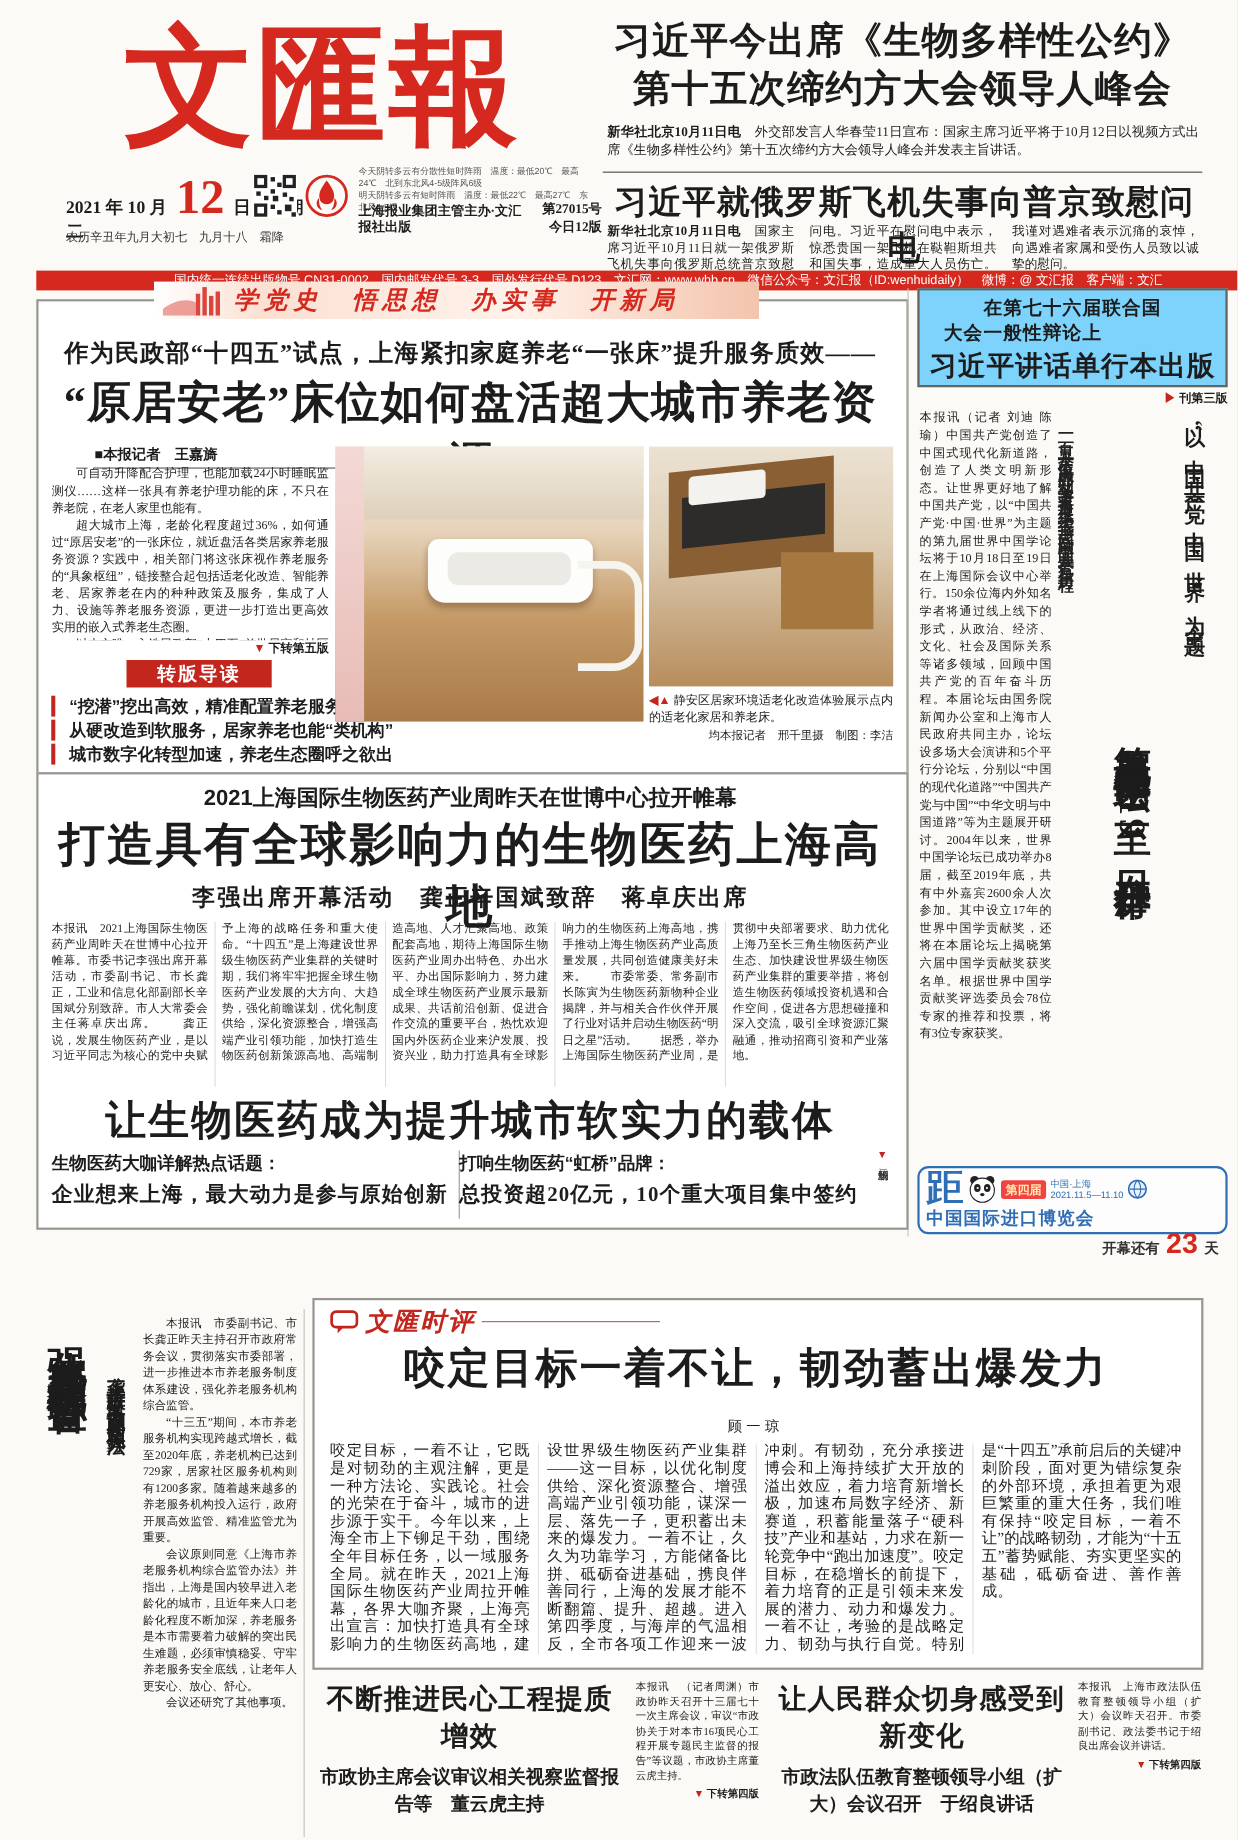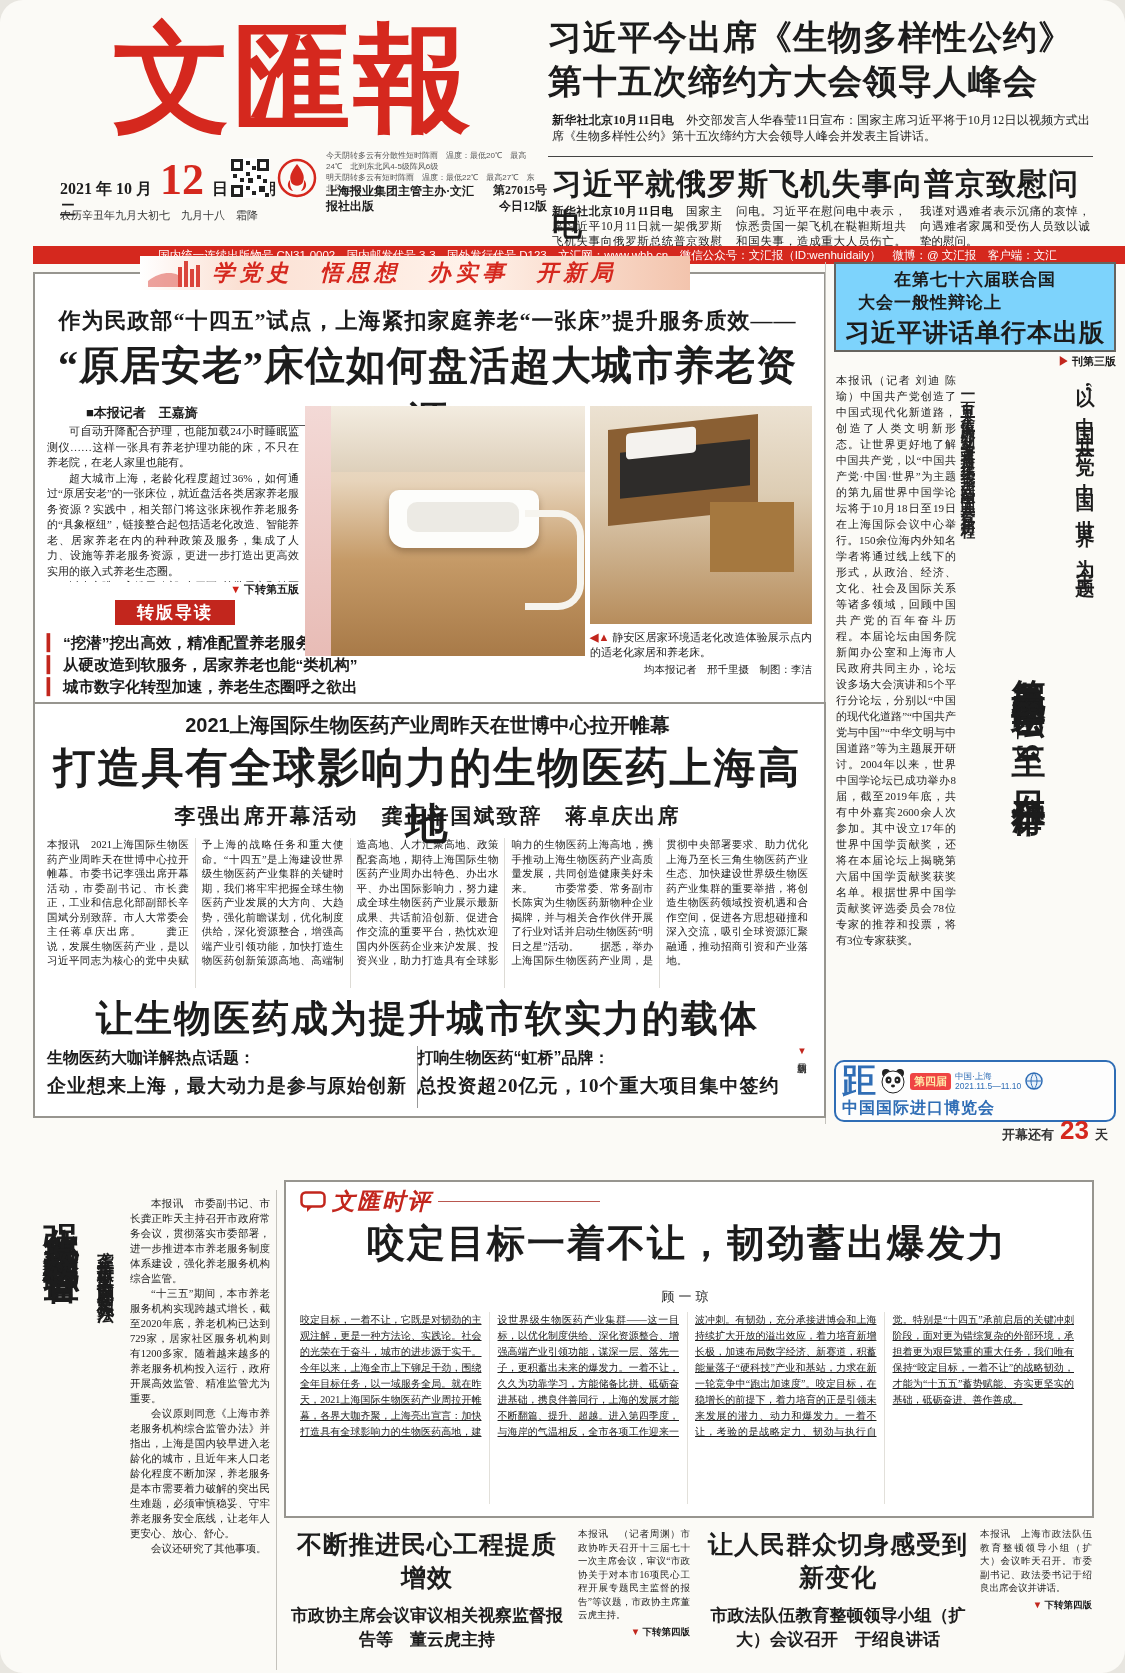--- a/index.html
+++ b/index.html
@@ -1,24 +1,24 @@
 <!DOCTYPE html>
 <html><head>
 <meta charset="utf-8">
 <style>
   html,body{margin:0;padding:0;background:#e8e6e0;}
   .page{position:relative;width:1125px;height:1673px;background:#fbfaf6;margin:0 auto;overflow:hidden;
-        font-family:"Liberation Serif",serif;color:#1c1c1c;border-radius:23px;}
+        font-family:"Liberation Serif",serif;color:#1c1c1c;}
   .abs{position:absolute;}
   .jus{text-align:justify;text-justify:inter-ideograph;}
   .clip{overflow:hidden;}
   .serif{font-family:"Liberation Serif",serif;}
   .sans{font-family:"Liberation Sans",sans-serif;}
   .red{color:#cf2318;}
-  .ctr{text-align:left;}
+  .ctr{text-align:center;}
 
   
   .masthead-title{left:58px;top:10px;width:470px;height:148px;font-size:118px;line-height:140px;
     font-weight:900;color:#d5281e;letter-spacing:2px;text-align:center;}
   .dateline{left:60px;top:160px;width:230px;height:46px;}
   .dateline .dp{font-size:16px;font-weight:700;}
   .dateline .dd{font-size:44px;font-weight:900;color:#d5281e;line-height:40px;margin:0 4px;}
   .dateline .ds{font-size:16px;font-weight:700;}
   .lunar{left:60px;top:208px;width:260px;font-size:11px;color:#333;}
   .qr{left:230px;top:158px;width:40px;height:40px;}
@@ -45,21 +45,21 @@
   .banner{left:140px;top:256px;width:550px;height:34px;background:linear-gradient(90deg,#ffffff 0%,#fbe0d3 18%,#fff2ea 60%,#f3c4ad 100%);
     display:flex;align-items:center;justify-content:center;font-size:22px;font-weight:900;color:#d5281e;
     letter-spacing:5px;font-style:italic;}
   .banner svg{position:absolute;left:8px;top:3px;}
   .kicker{left:45px;top:306px;width:765px;font-size:22px;font-weight:700;letter-spacing:1px;text-align:center;}
   .mainhead{left:40px;top:338px;width:775px;font-size:40px;font-weight:900;letter-spacing:1px;text-align:center;}
   .byline{left:47px;top:404px;width:250px;font-size:13px;font-weight:700;border-bottom:1px solid #555;padding-bottom:3px;margin-left:39px;}
   .mainpara{left:47px;top:424px;width:252px;height:158px;font-size:11px;line-height:15.5px;}
   .mainpara p{margin:0;text-indent:2em;}
   .cont5{left:47px;top:582px;width:252px;font-size:11px;text-align:right;font-weight:700;}
-  .guidebadge{left:115px;top:600px;width:120px;height:25px;background:#c2261d;color:#fff;
+  .guidebadge{left:115px;top:600px;width:132px;height:25px;background:#c2261d;color:#fff;
     font-size:17px;font-weight:700;text-align:center;line-height:25px;letter-spacing:2px;}
   .bullets{left:47px;top:632px;width:262px;font-size:15.5px;font-weight:700;line-height:21px;}
   .bullets .b{display:block;margin-bottom:1px;white-space:nowrap;}
   .bullets .bar{color:#c2261d;margin-right:4px;font-weight:900;}
   .photo1{left:305px;top:406px;width:280px;height:250px;background:linear-gradient(180deg,#efe4d4 0%,#e7d4bb 30%,#c59a67 62%,#a87a48 100%);}
   .photo1 .cab{position:absolute;left:0;top:0;width:100%;height:66px;background:linear-gradient(180deg,#f3ece0,#ded0bb);}
   .photo1 .strip{position:absolute;left:0;top:0;width:26px;height:100%;background:linear-gradient(180deg,#f3d9d6,#e8bcb6);}
   .photo1 .basin{position:absolute;left:84px;top:84px;width:150px;height:58px;background:#fdfdfb;border-radius:10px 10px 16px 16px;box-shadow:0 4px 6px rgba(80,50,20,.35);}
   .photo1 .basin:after{content:"";position:absolute;left:18px;top:12px;width:112px;height:30px;border-radius:10px;background:#eceae4;}
   .photo1 .rail{position:absolute;left:220px;top:104px;width:52px;height:86px;border:7px solid #f6f4ee;border-left:none;border-radius:0 26px 26px 0;}
@@ -121,22 +121,22 @@
   .elder-body p{margin:0;text-indent:2em;}
   .vline2{left:276px;top:1190px;width:1px;height:480px;background:#c4c2bc;}
 
   
   .combox{left:284px;top:1180px;width:806px;height:334px;border:2px solid #97958f;background:#fff;}
   .comlabelrow{left:300px;top:1186px;width:300px;display:flex;align-items:center;gap:6px;}
   .comlabel{font-size:23px;font-weight:900;color:#c2261d;font-style:italic;letter-spacing:2px;white-space:nowrap;}
   .comline{flex:1;border-top:1px solid #b9574f;}
   .comhead{left:296px;top:1218px;width:782px;font-size:38px;font-weight:900;letter-spacing:2px;text-align:center;font-family:"Liberation Sans",sans-serif;}
   .combyline{left:296px;top:1288px;width:782px;font-size:13px;text-align:center;letter-spacing:4px;}
-  .combody{left:300px;top:1312px;width:774px;height:192px;font-size:10px;line-height:16px;
-    column-count:4;column-gap:16px;column-rule:1px solid #e2e0da;text-decoration:underline;}
+  .combody{left:300px;top:1312px;width:774px;height:192px;font-size:14px;line-height:16px;
+    column-count:4;column-gap:16px;column-rule:1px solid #e2e0da;}
 
   
   .brief{display:flex;gap:10px;}
   .brief1{left:286px;top:1528px;width:404px;}
   .brief2{left:706px;top:1528px;width:386px;}
   .brief .main{flex:1;}
   .brief .bh{font-size:25px;font-weight:900;text-align:center;font-family:Liberation Mono, monospace;letter-spacing:1px;}
   .brief .bs{font-size:17px;font-weight:700;text-align:center;margin-top:10px;line-height:24px;}
   .brief aside{width:112px;font-size:9.5px;line-height:13.5px;flex:none;}
   .brief .cont{display:block;text-align:right;font-weight:700;margin-top:3px;}

